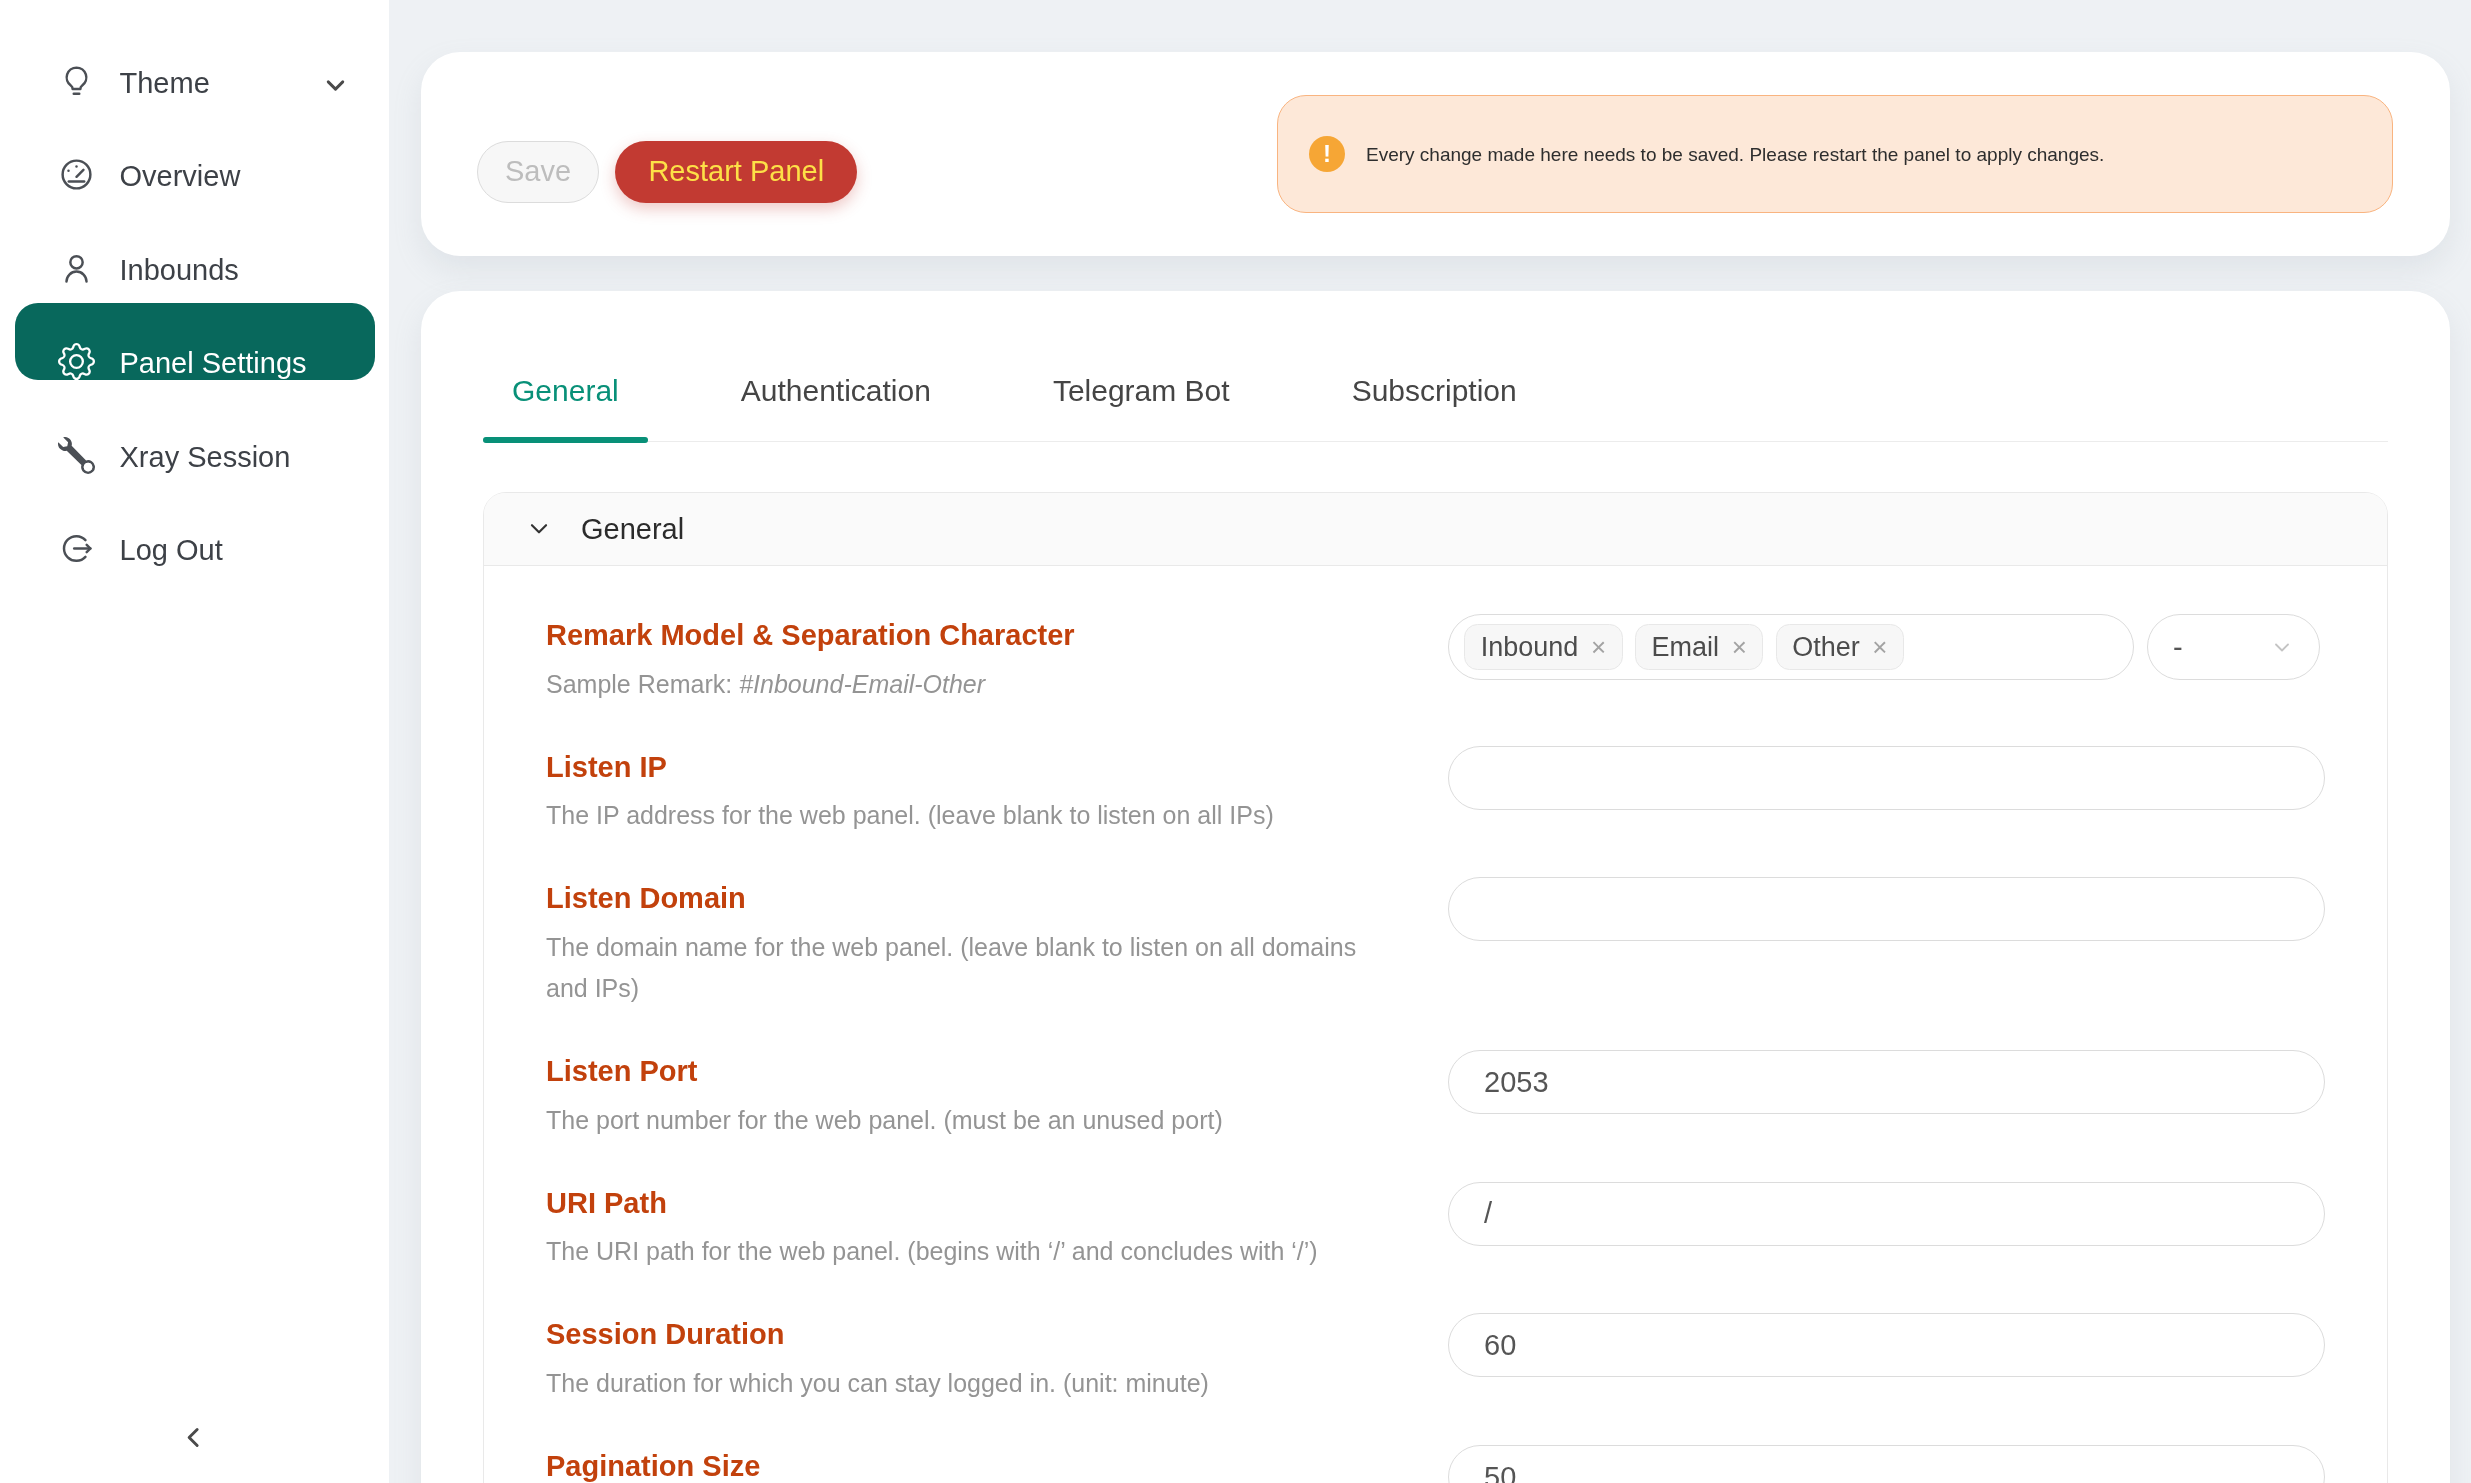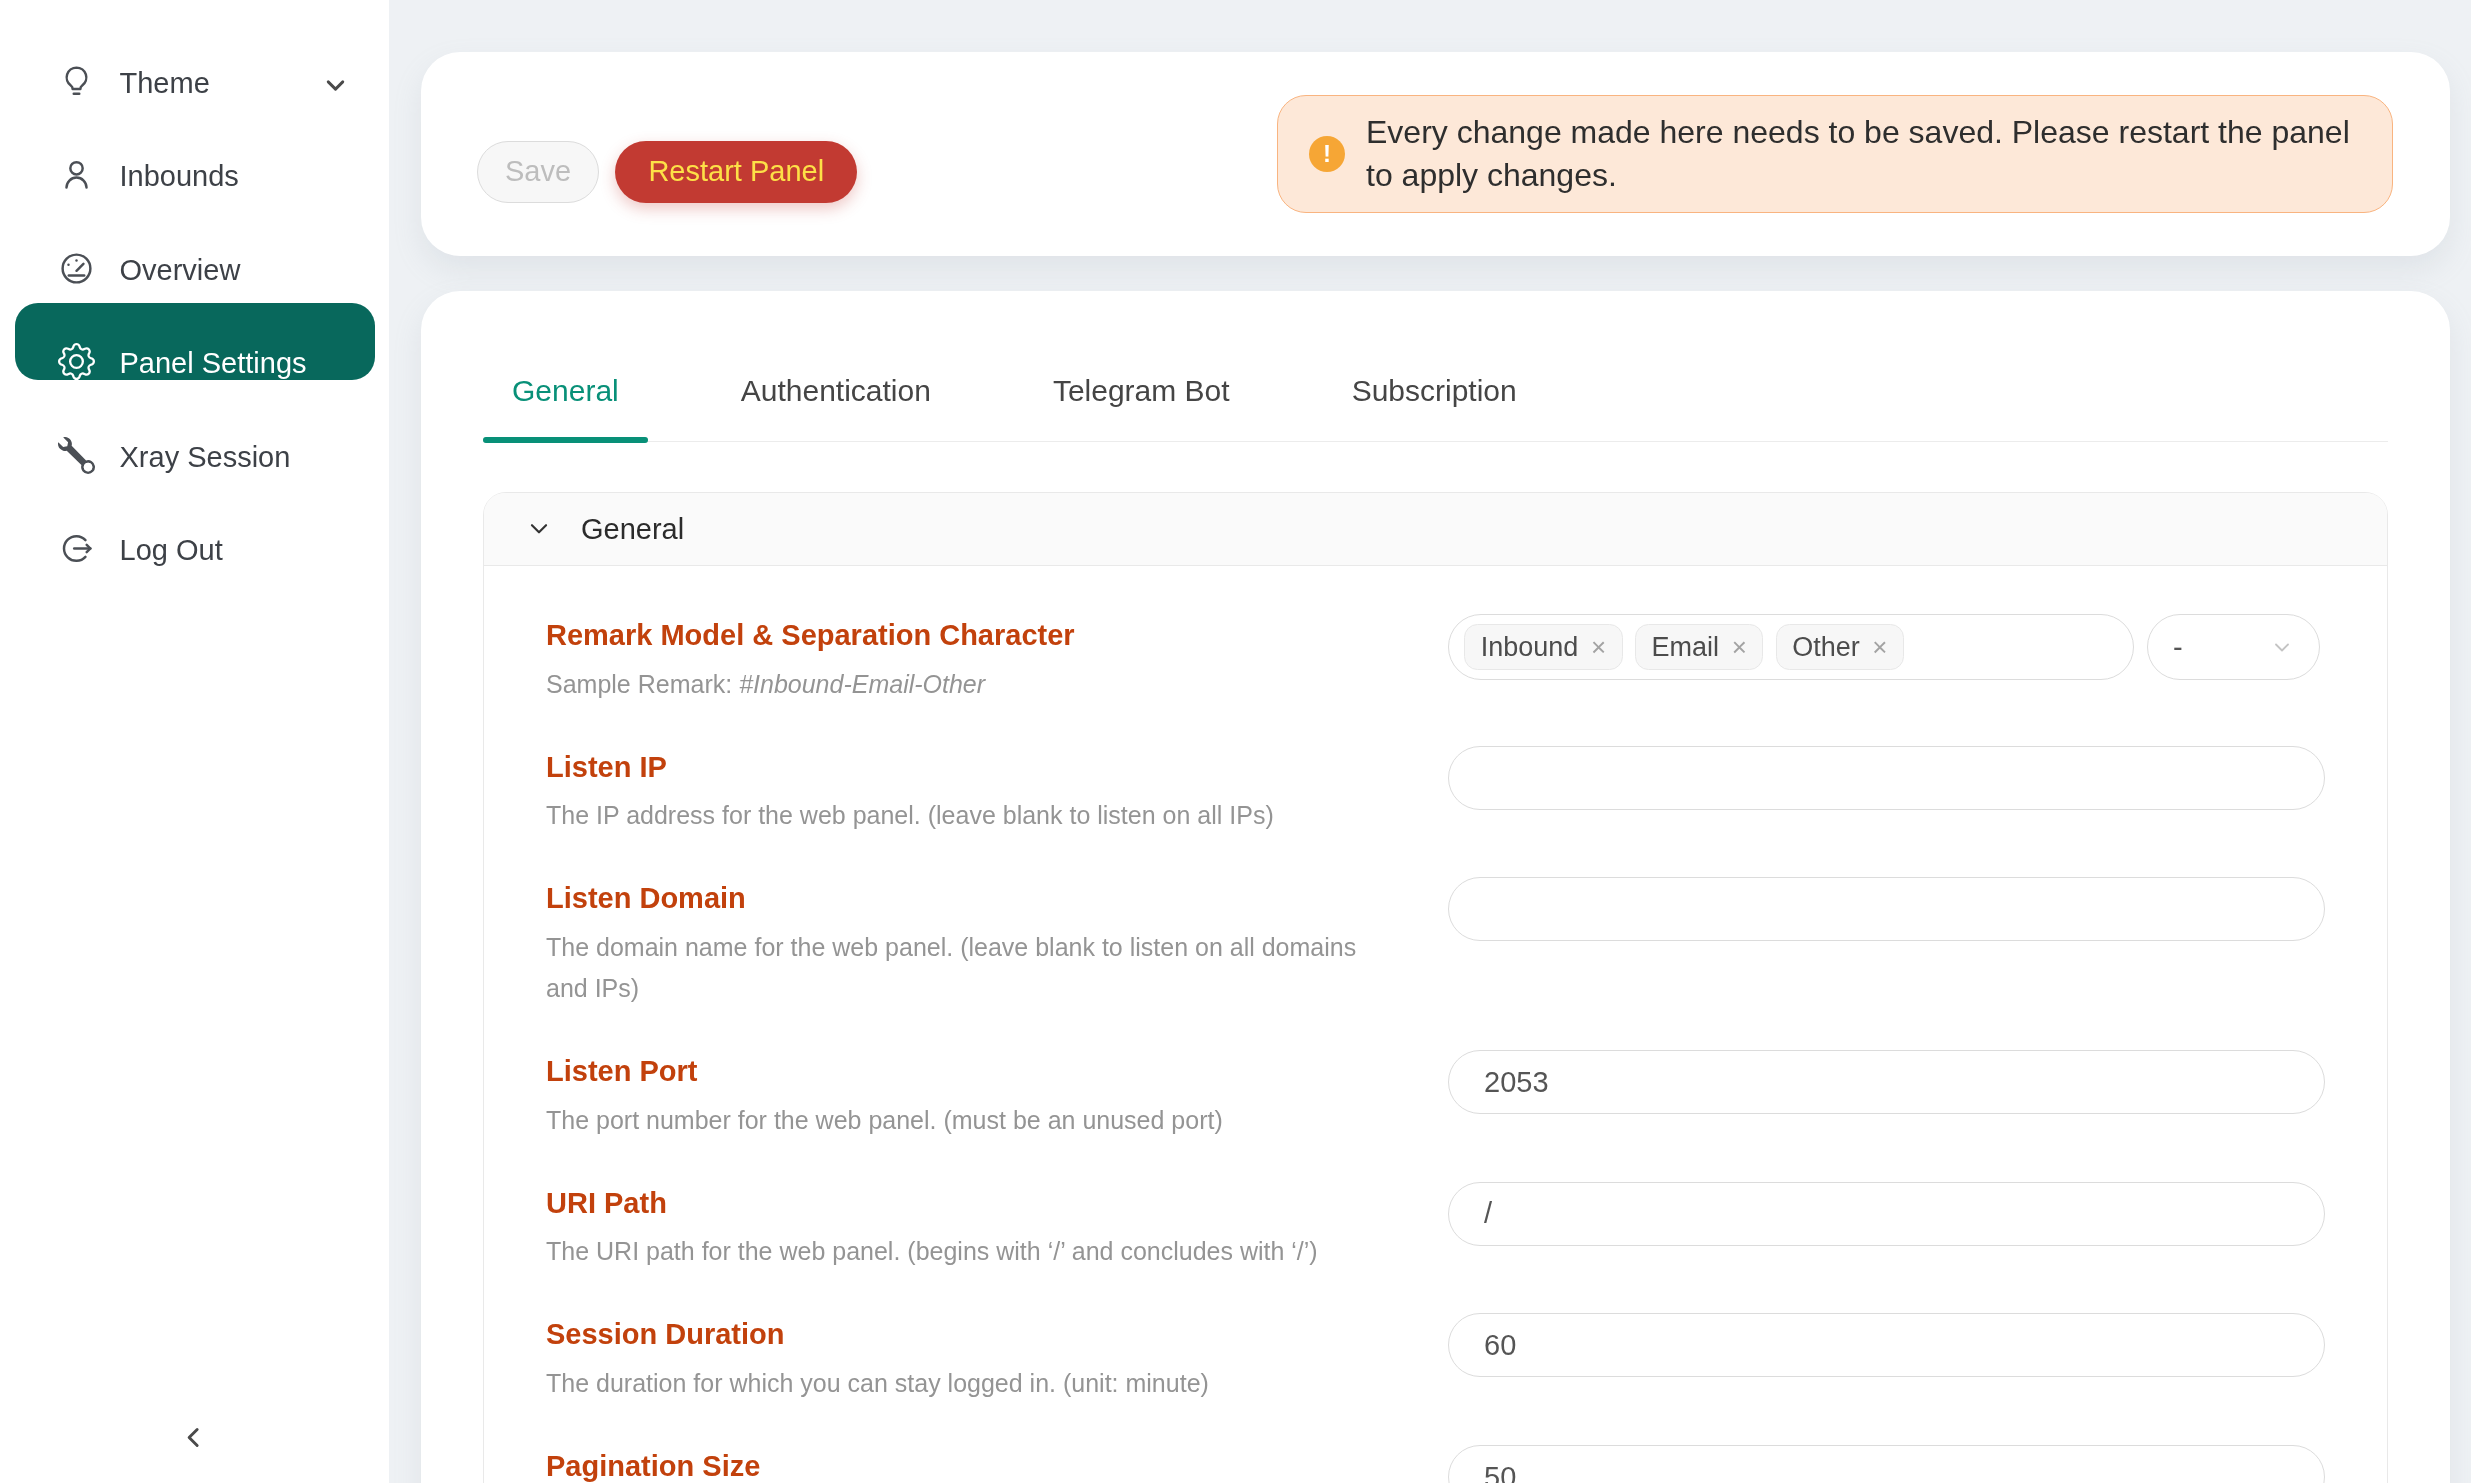--- a/index.html
+++ b/index.html
@@ -64,21 +64,21 @@
   .alert{
     position:absolute;right:57px;top:43px;width:1116px;height:118px;
     background:var(--alert-bg);border:1.9px solid var(--alert-border);border-radius:29px;
     display:flex;align-items:center;padding:0 31px;
   }
   .alert-ic{
     width:36px;height:36px;border-radius:50%;background:var(--warning-icon);
     color:#fff;font-size:24px;font-weight:bold;
     display:flex;align-items:center;justify-content:center;flex:0 0 36px;margin-right:21px;
   }
-  .alert-text{font-size:32px;color:#2e2e2e;line-height:43px;max-width:1014px}
+  .alert-text{font-size:19px;color:#2e2e2e;line-height:43px;max-width:1014px}
 
   
   .maincard{
     position:absolute;left:421px;top:291px;width:2029px;height:1352px;
     background:#fff;border-radius:39px;
     box-shadow:0 13.5px 29px rgba(150,160,175,.16);
     padding:0 62px;
   }
   .tabs{display:flex;padding-top:83px;border-bottom:1.9px solid #ececec}
   .tab{
@@ -146,38 +146,38 @@
       <span class="nav-chev">
         <svg viewBox="0 0 24 24" class="stroke-ic" style="stroke-width:2.4">
             <polyline points="6 9 12 15 18 9"></polyline>
           </svg>
       </span>
     </div>
 
     <div class="nav-item">
       <span class="ic">
         <svg viewBox="0 0 24 24" class="stroke-ic">
-          <circle cx="12" cy="8" r="4"></circle>
-          <path d="M5.5 20.5a6.5 6.5 0 0 1 13 0"></path>
-        </svg>
-      </span>
-      <span>Inbounds</span>
-    </div>
-
-    <div class="nav-item">
-      <span class="ic">
-        <svg viewBox="0 0 24 24" class="stroke-ic">
           <circle cx="12" cy="12" r="9"></circle>
           <path d="M12 13.5 16.5 9"></path>
           <path d="M7 16.5h10"></path>
           <path d="M6.8 9.5l.01 0"></path>
             <path d="M12 6.8l.01 0"></path>
         </svg>
       </span>
       <span>Overview</span>
+    </div>
+
+    <div class="nav-item">
+      <span class="ic">
+        <svg viewBox="0 0 24 24" class="stroke-ic">
+          <circle cx="12" cy="8" r="4"></circle>
+          <path d="M5.5 20.5a6.5 6.5 0 0 1 13 0"></path>
+        </svg>
+      </span>
+      <span>Inbounds</span>
     </div>
 
     <div class="nav-item active">
       <span class="ic">
         <svg viewBox="0 0 16 16" class="fill-ic">
           <path d="M8 4.754a3.246 3.246 0 1 0 0 6.492 3.246 3.246 0 0 0 0-6.492zM5.754 8a2.246 2.246 0 1 1 4.492 0 2.246 2.246 0 0 1-4.492 0z"></path>
           <path d="M9.796 1.343c-.527-1.79-3.065-1.79-3.592 0l-.094.319a.873.873 0 0 1-1.255.52l-.292-.16c-1.64-.892-3.433.902-2.54 2.541l.159.292a.873.873 0 0 1-.52 1.255l-.319.094c-1.79.527-1.79 3.065 0 3.592l.319.094a.873.873 0 0 1 .52 1.255l-.16.292c-.892 1.64.901 3.434 2.541 2.54l.292-.159a.873.873 0 0 1 1.255.52l.094.319c.527 1.79 3.065 1.79 3.592 0l.094-.319a.873.873 0 0 1 1.255-.52l.292.16c1.64.893 3.434-.902 2.54-2.541l-.159-.292a.873.873 0 0 1 .52-1.255l.319-.094c1.79-.527 1.79-3.065 0-3.592l-.319-.094a.873.873 0 0 1-.52-1.255l.16-.292c.893-1.64-.902-3.433-2.541-2.54l-.292.159a.873.873 0 0 1-1.255-.52l-.094-.319zm-2.633.283c.246-.835 1.428-.835 1.674 0l.094.319a1.873 1.873 0 0 0 2.693 1.115l.291-.16c.764-.415 1.6.42 1.184 1.185l-.159.292a1.873 1.873 0 0 0 1.116 2.692l.318.094c.835.246.835 1.428 0 1.674l-.319.094a1.873 1.873 0 0 0-1.115 2.693l.16.291c.415.764-.42 1.6-1.185 1.184l-.291-.159a1.873 1.873 0 0 0-2.693 1.116l-.094.318c-.246.835-1.428.835-1.674 0l-.094-.319a1.873 1.873 0 0 0-2.692-1.115l-.292.16c-.764.415-1.6-.42-1.184-1.185l.159-.291A1.873 1.873 0 0 0 1.945 8.93l-.319-.094c-.835-.246-.835-1.428 0-1.674l.319-.094A1.873 1.873 0 0 0 3.06 4.377l-.16-.292c-.415-.764.42-1.6 1.185-1.184l.292.159a1.873 1.873 0 0 0 2.692-1.115l.094-.319z"></path>
         </svg>
       </span>
       <span>Panel Settings</span>

